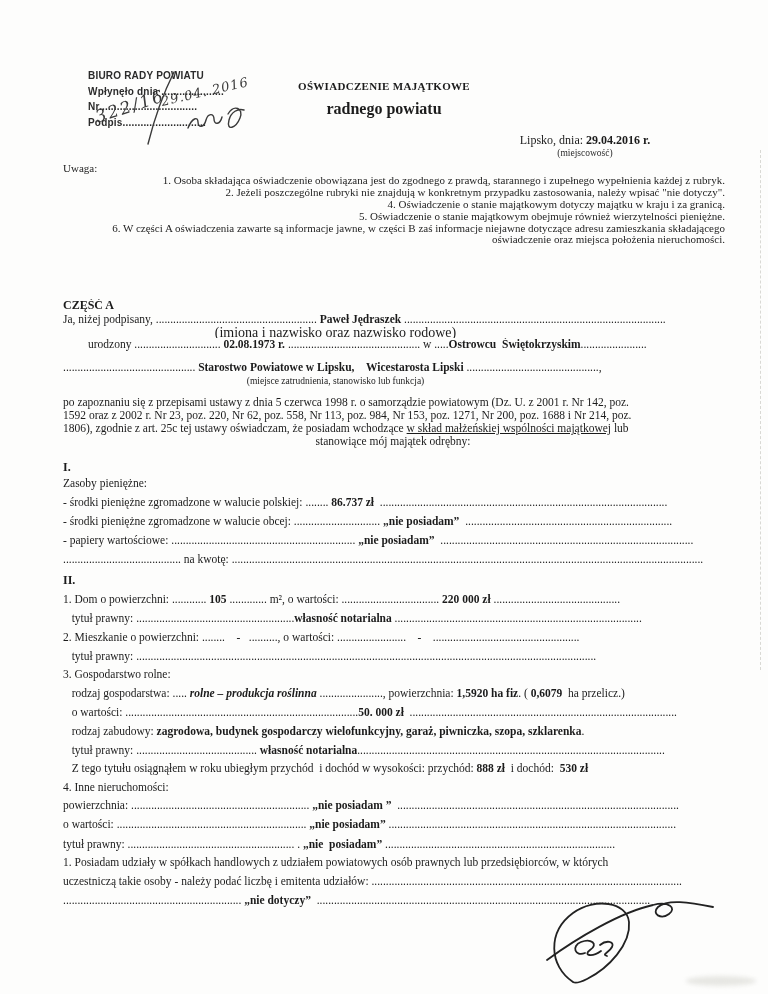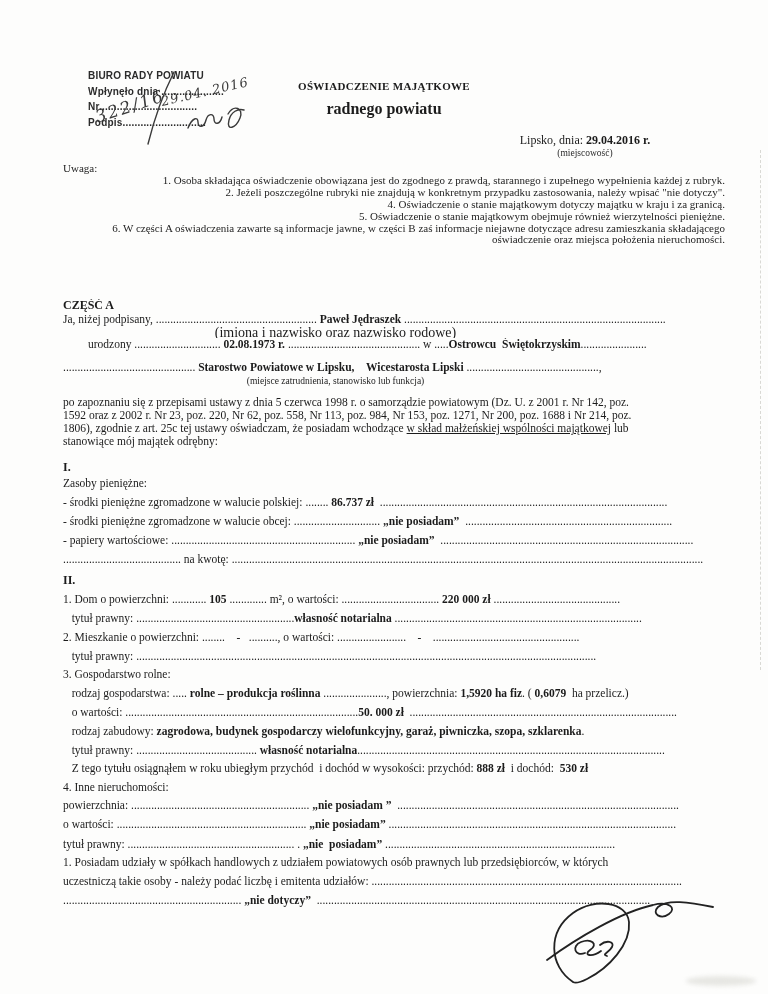--- a/index.html
+++ b/index.html
@@ -78,34 +78,34 @@
   <div class="abs body-lines">
       <div class="bline head" style="height: 14px;"><span style="font-weight: bold;">CZĘŚĆ A</span></div>
       <div class="bline" style="height: 13px;"><span>Ja, niżej podpisany, </span><span>........................................................ </span><span style="font-weight: bold;">Paweł Jędraszek</span><span> ...........................................................................................</span></div>
       <div class="bline cnarrow" style="height: 12px; font-size: 14px; text-decoration: underline;"><span>(imiona i nazwisko oraz nazwisko rodowe)</span></div>
       <div class="bline" style="height: 23px; margin-left: 25px;"><span>urodzony </span><span>.............................. </span><span style="font-weight: bold;">02.08.1973 r.</span><span> .............................................. w .....</span><span style="font-weight: bold;">Ostrowcu  Świętokrzyskim</span><span>.......................</span></div>
       <div class="bline" style="height: 14px;"><span>.............................................. </span><span style="font-weight: bold;">Starostwo Powiatowe w Lipsku,</span><span>    </span><span style="font-weight: bold;">Wicestarosta Lipski</span><span> ..............................................,</span></div>
       <div class="bline cnarrow" style="height: 21px; font-size: 9.5px;"><span>(miejsce zatrudnienia, stanowisko lub funkcja)</span></div>
       <div class="bline" style="height: 13px;"><span>po zapoznaniu się z przepisami ustawy z dnia 5 czerwca 1998 r. o samorządzie powiatowym (Dz. U. z 2001 r. Nr 142, poz.</span></div>
       <div class="bline" style="height: 13px;"><span>1592 oraz z 2002 r. Nr 23, poz. 220, Nr 62, poz. 558, Nr 113, poz. 984, Nr 153, poz. 1271, Nr 200, poz. 1688 i Nr 214, poz.</span></div>
       <div class="bline" style="height: 13px;"><span>1806), zgodnie z art. 25c tej ustawy oświadczam, że posiadam wchodzące </span><span style="text-decoration: underline;">w skład małżeńskiej wspólności majątkowej</span><span> lub</span></div>
-      <div class="bline" style="height: 26px;"><span>stanowiące mój majątek odrębny:</span></div>
+      <div class="bline" style="height: 26px; text-align: center;"><span>stanowiące mój majątek odrębny:</span></div>
       <div class="bline head" style="height: 16px;"><span style="font-weight: bold;">I.</span></div>
       <div class="bline" style="height: 19px;"><span>Zasoby pieniężne:</span></div>
       <div class="bline" style="height: 19px;"><span>- środki pieniężne zgromadzone w walucie polskiej: ........ </span><span style="font-weight: bold;">86.737 zł</span><span>  ....................................................................................................</span></div>
       <div class="bline" style="height: 19px;"><span>- środki pieniężne zgromadzone w walucie obcej: .............................. </span><span style="font-weight: bold;">„nie posiadam”</span><span>  ........................................................................</span></div>
       <div class="bline" style="height: 19px;"><span>- papiery wartościowe: </span><span>................................................................ </span><span style="font-weight: bold;">„nie posiadam”</span><span>  ........................................................................................</span></div>
       <div class="bline" style="height: 21px;"><span>......................................... na kwotę: </span><span>....................................................................................................................................................................</span></div>
       <div class="bline head" style="height: 19px;"><span style="font-weight: bold;">II.</span></div>
       <div class="bline" style="height: 19px;"><span>1. Dom o powierzchni: ............ </span><span style="font-weight: bold;">105</span><span> ............. m², o wartości: .................................. </span><span style="font-weight: bold;">220 000 zł</span><span> ............................................</span></div>
       <div class="bline" style="height: 19px;"><span>   tytuł prawny: .......................................................</span><span style="font-weight: bold;">własność notarialna</span><span> ......................................................................................</span></div>
       <div class="bline" style="height: 19px;"><span>2. Mieszkanie o powierzchni: ........    -   .........., o wartości: ........................    -    ...................................................</span></div>
       <div class="bline" style="height: 18px;"><span>   tytuł prawny: ................................................................................................................................................................</span></div>
       <div class="bline" style="height: 19px;"><span>3. Gospodarstwo rolne:</span></div>
-      <div class="bline" style="height: 19px;"><span>   rodzaj gospodarstwa: ..... </span><span style="font-weight: bold; ">rolne – produkcja roślinna</span><span> ......................, powierzchnia: </span><span style="font-weight: bold;">1,5920 ha fiz</span><span>. ( </span><span style="font-weight: bold;">0,6079</span><span>  ha przelicz.)</span></div>
+      <div class="bline" style="height: 19px;"><span>   rodzaj gospodarstwa: ..... </span><span style="font-weight: bold; font-style: italic;">rolne – produkcja roślinna</span><span> ......................, powierzchnia: </span><span style="font-weight: bold;">1,5920 ha fiz</span><span>. ( </span><span style="font-weight: bold;">0,6079</span><span>  ha przelicz.)</span></div>
       <div class="bline" style="height: 19px;"><span>   o wartości: .................................................................................</span><span style="font-weight: bold;">50. 000 zł</span><span>  .............................................................................................</span></div>
       <div class="bline" style="height: 19px;"><span>   rodzaj zabudowy: </span><span style="font-weight: bold;">zagrodowa, budynek gospodarczy wielofunkcyjny, garaż, piwniczka, szopa, szklarenka</span><span>.</span></div>
       <div class="bline" style="height: 18px;"><span>   tytuł prawny: .......................................... </span><span style="font-weight: bold;">własność notarialna</span><span>...........................................................................................................</span></div>
       <div class="bline" style="height: 19px;"><span>   Z tego tytułu osiągnąłem w roku ubiegłym przychód  i dochód w wysokości: przychód: </span><span style="font-weight: bold;">888 zł</span><span>  i dochód:  </span><span style="font-weight: bold;">530 zł</span></div>
       <div class="bline" style="height: 18px;"><span>4. Inne nieruchomości:</span></div>
       <div class="bline" style="height: 19px;"><span>powierzchnia: .............................................................. </span><span style="font-weight: bold;">„nie posiadam ”</span><span>  ..................................................................................................</span></div>
       <div class="bline" style="height: 20px;"><span>o wartości: .................................................................. </span><span style="font-weight: bold;">„nie posiadam”</span><span> ....................................................................................................</span></div>
       <div class="bline" style="height: 18px;"><span>tytuł prawny: .......................................................... . </span><span style="font-weight: bold;">„nie  posiadam”</span><span> ................................................................................</span></div>
       <div class="bline" style="height: 19px;"><span>1. Posiadam udziały w spółkach handlowych z udziałem powiatowych osób prawnych lub przedsiębiorców, w których</span></div>
       <div class="bline" style="height: 19px;"><span>uczestniczą takie osoby - należy podać liczbę i emitenta udziałów: ............................................................................................................</span></div>

